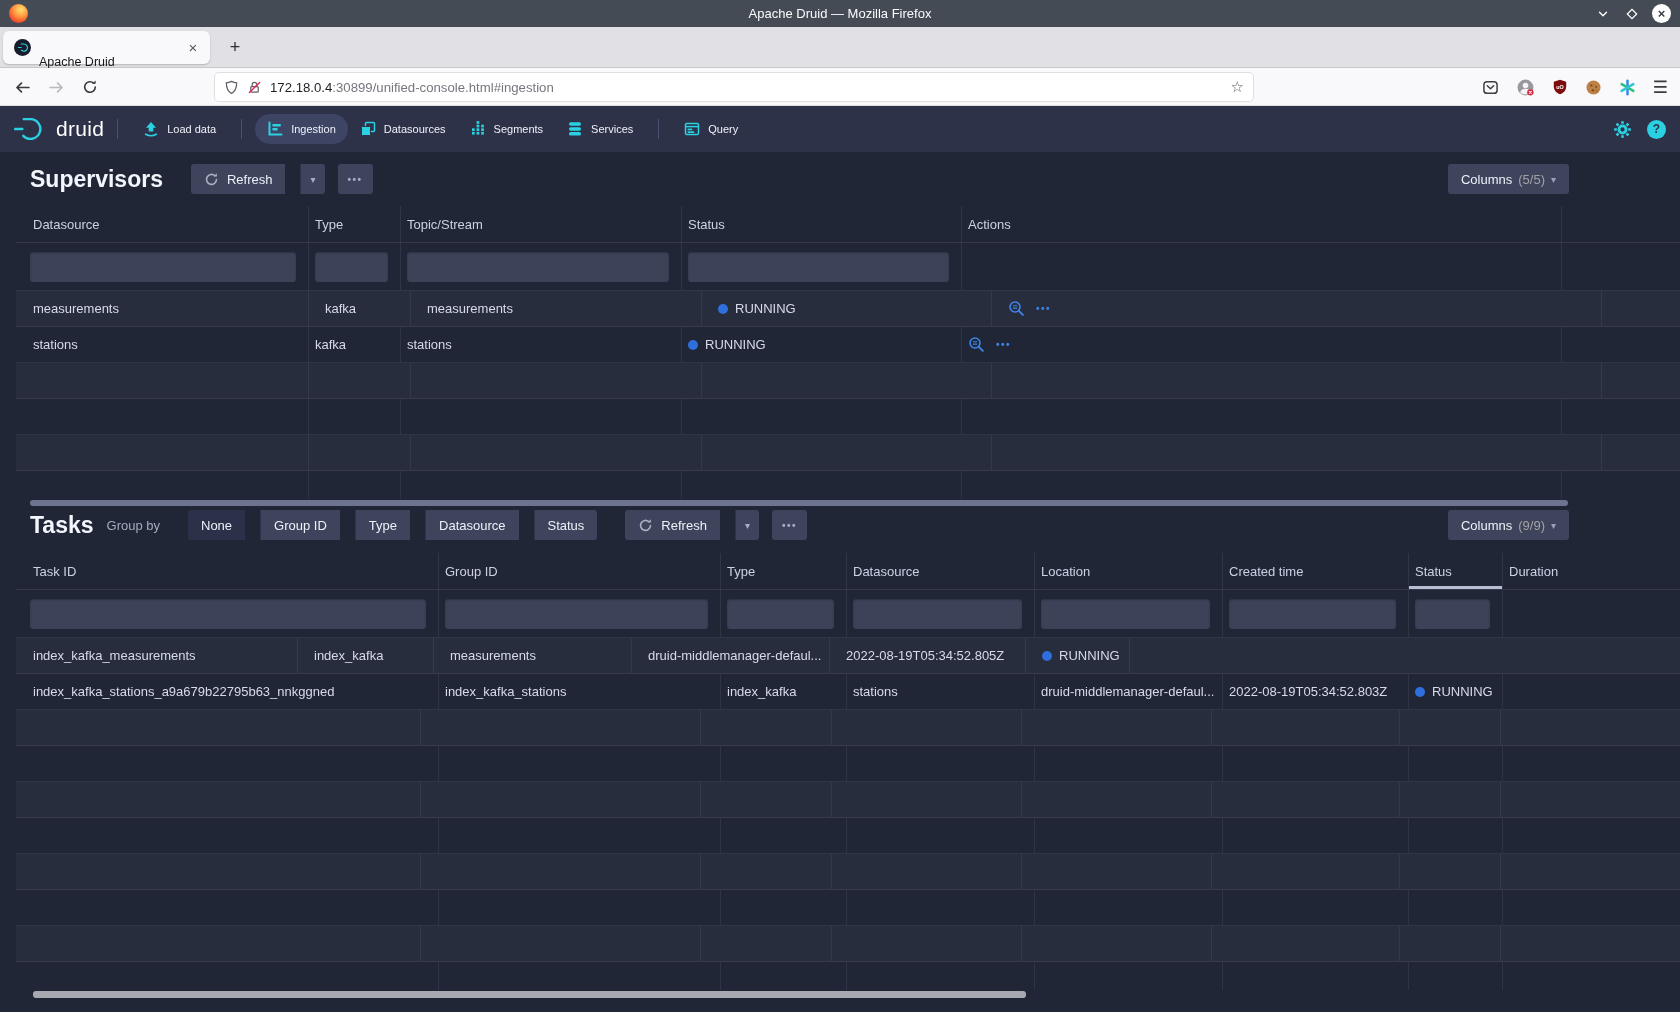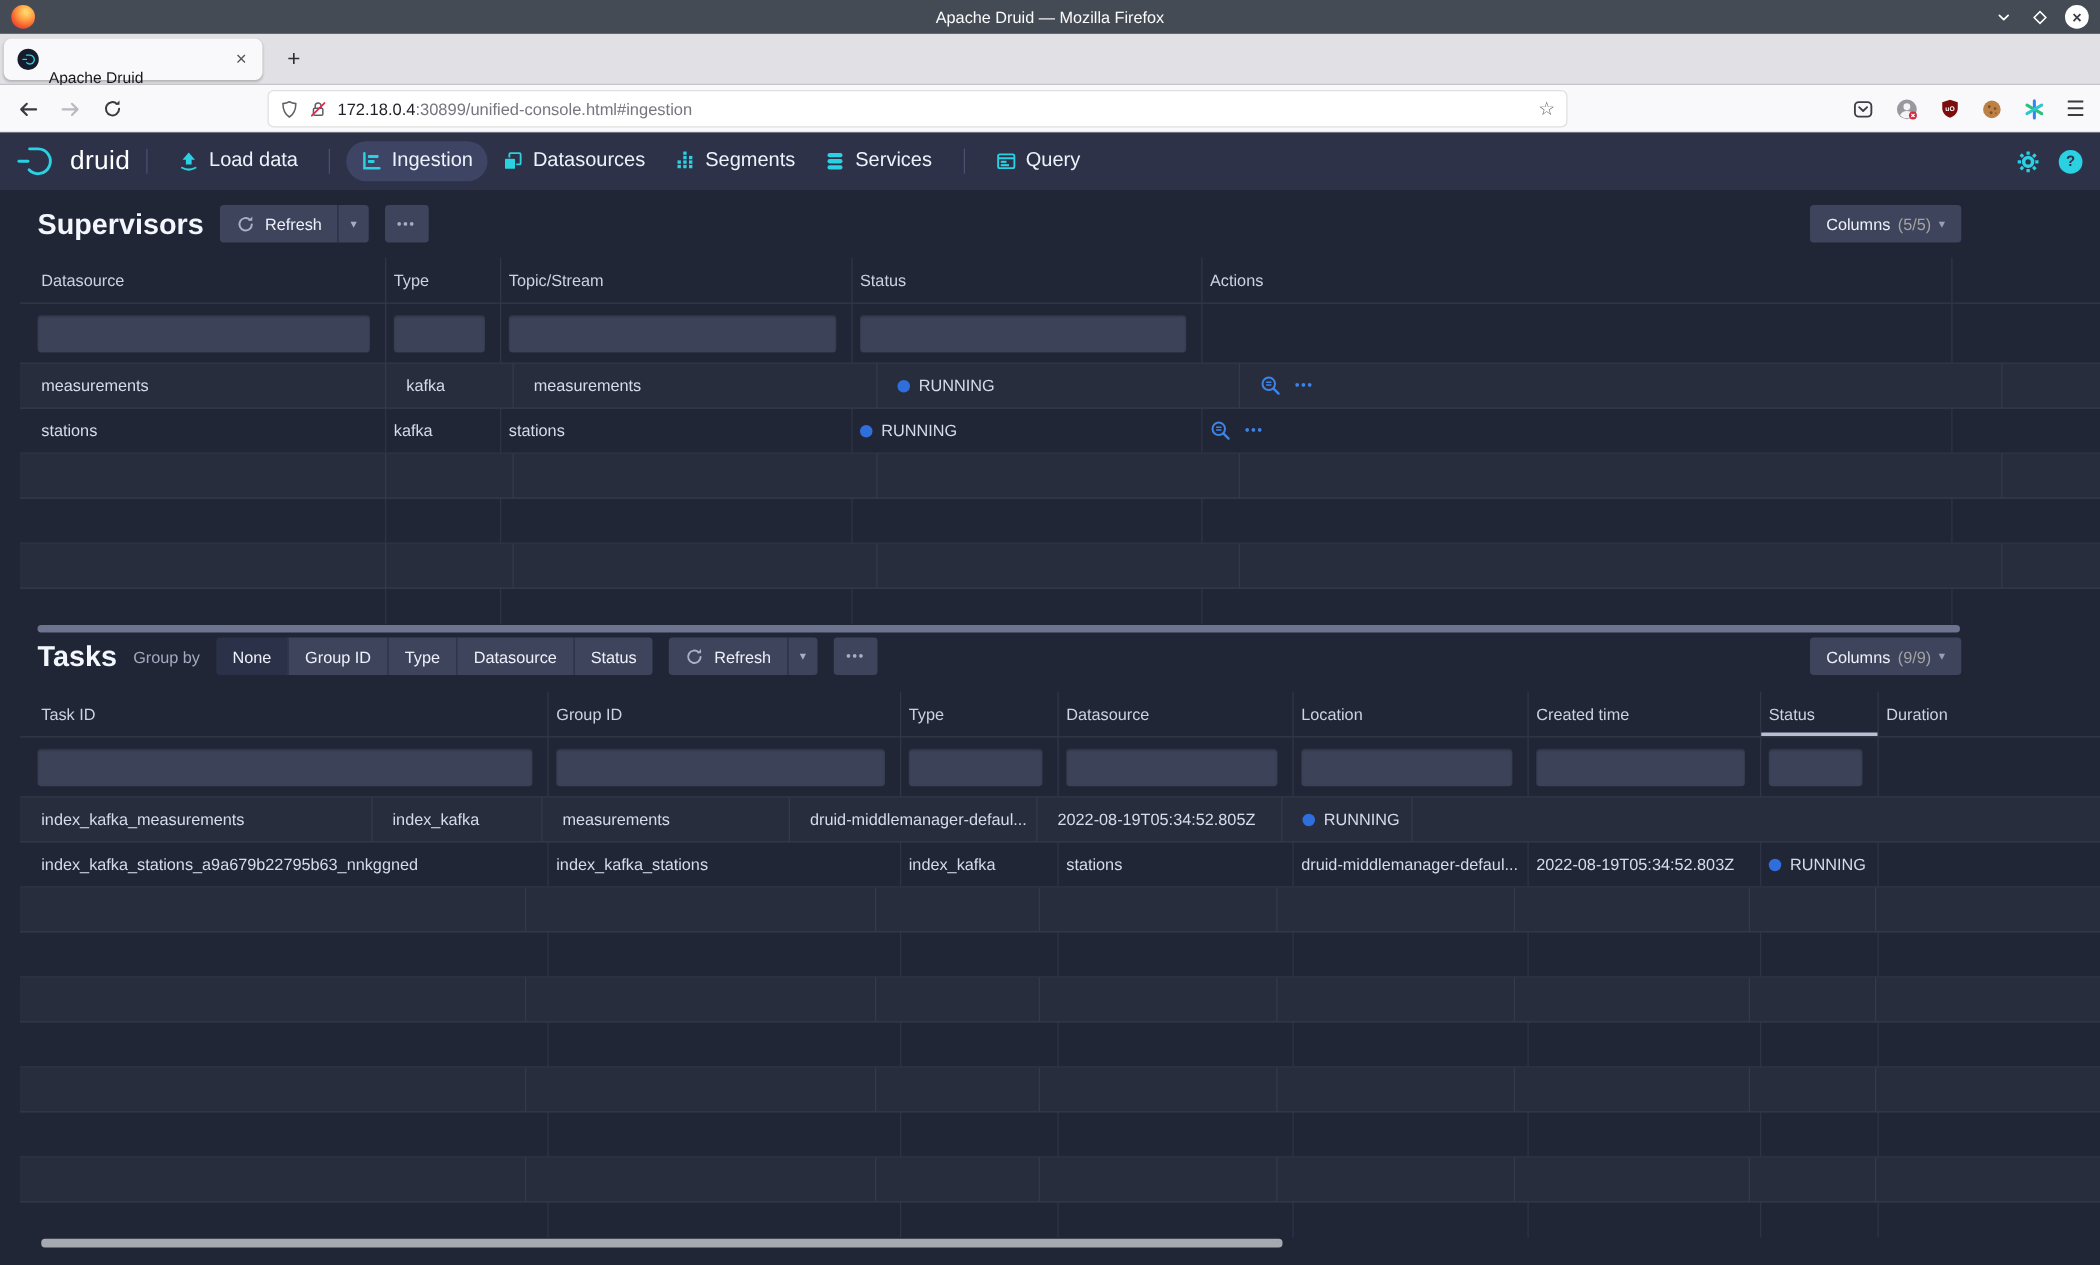--- a/index.html
+++ b/index.html
@@ -36,37 +36,37 @@
   .url-host{color:#1f1f26;}
   .star{color:#5a5a62;font-size:15px;}
   .tb-icons{position:absolute;right:12px;top:5px;height:28px;display:flex;align-items:center;gap:17px;}
   .hamburger{color:#3a3a40;font-size:17px;}
 
   
   .navbar{position:absolute;top:106px;left:0;width:100%;height:46px;background:#2d3248;display:flex;align-items:center;color:#eef2fa;}
   .brand{display:flex;align-items:center;gap:8px;margin-left:12px;}
   .brand-text{font-size:21px;color:#fff;letter-spacing:.3px;}
   .vsep{width:1px;height:20px;background:#4a5170;margin:0 13px;flex:none;}
-  .nav-item{display:flex;align-items:center;gap:8px;font-size:16px;padding:7px 12px;border-radius:17px;color:#eef2fa;white-space:nowrap;}
+  .nav-item{display:flex;align-items:center;gap:8px;font-size:11px;padding:7px 12px;border-radius:17px;color:#eef2fa;white-space:nowrap;}
   .nav-item.active{background:#3e4564;}
   .nav-right{position:absolute;right:14px;display:flex;gap:15px;align-items:center;}
   .help-circle{width:19px;height:19px;border-radius:50%;background:#2ad1e2;color:#2d3248;font-size:12px;font-weight:bold;display:flex;align-items:center;justify-content:center;}
 
   
   .content{position:absolute;top:152px;left:16px;width:100%;height:860px;background:#212637;}
   .sec-head{position:absolute;left:14px;display:flex;align-items:center;gap:13px;}
   #sv-head{top:11px;height:32px;}
   #tk-head{top:357px;height:32px;}
   .sec-title{font-size:23px;font-weight:600;color:#f3f6fc;}
   .groupby-label{font-size:13px;color:#a3aabf;}
 
   .bp-btn{height:30px;background:#3d445c;border:none;border-radius:3px;color:#eef1f9;font-size:13px;
     font-family:"Liberation Sans",sans-serif;display:flex;align-items:center;gap:8px;padding:0 13px;cursor:pointer;}
   .bp-group{display:flex;}
-  .bp-group .bp-btn{border-radius:0;}
+  .bp-group .bp-btn{border-radius:0;margin-left:15px;}
   .bp-group .bp-btn:first-child{border-radius:3px 0 0 3px;}
   .bp-group .bp-btn:last-child{border-radius:0 3px 3px 0;}
   .caret-btn{border-left:1px solid #2e344a !important;padding:0 9px;color:#a6adc4;font-size:10px;}
   .seg .bp-btn + .bp-btn{border-left:1px solid #2e344a;}
   .seg-active{background:#2b3148;}
   .more-btn{padding:0 10px;color:#a6adc4;font-size:10px;font-weight:bold;letter-spacing:1.5px;}
   .columns-btn{position:absolute;right:127px;gap:6px;}
   #sv-columns{top:12px;}
   #tk-columns{top:358px;}
   .dim{color:#a3a3a3;}

